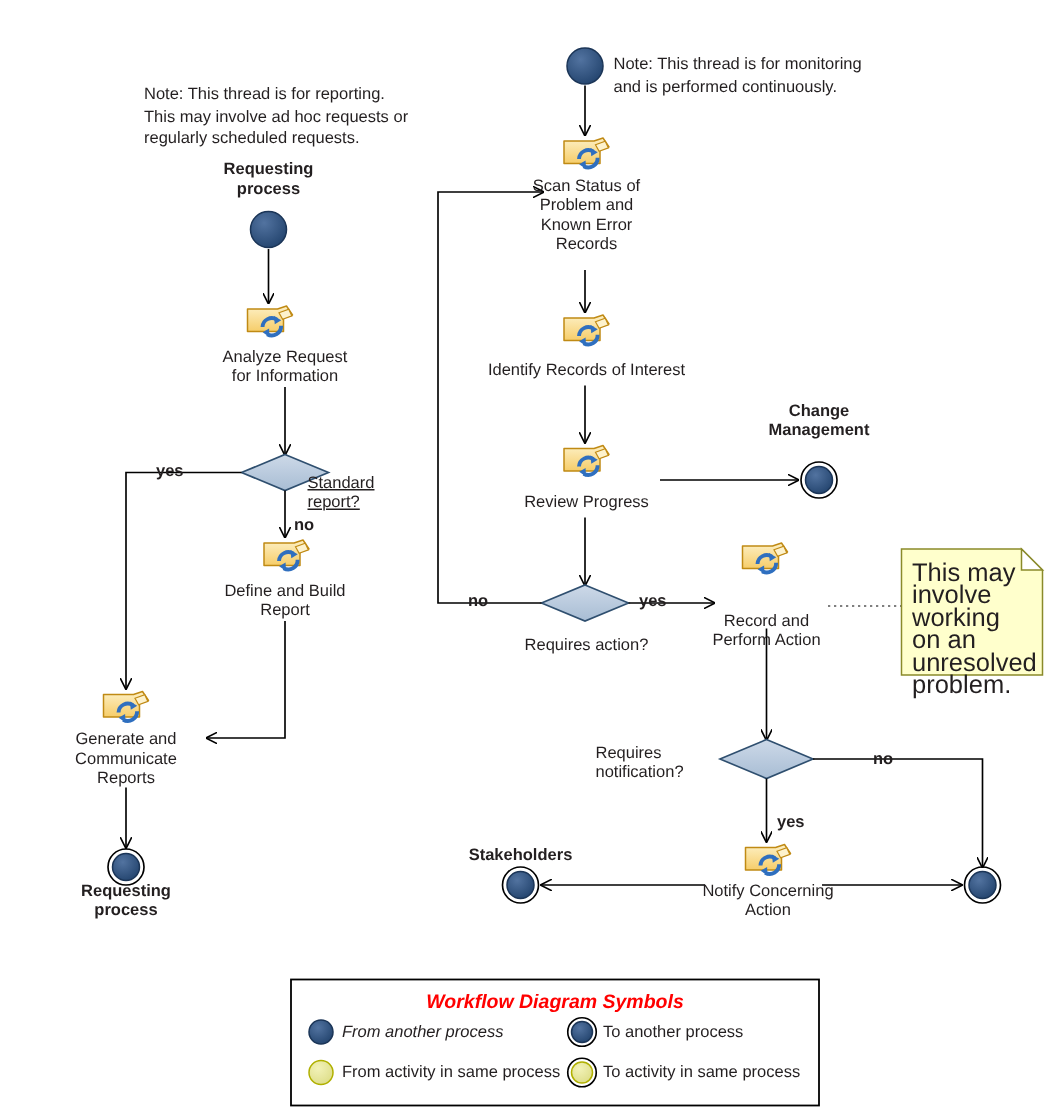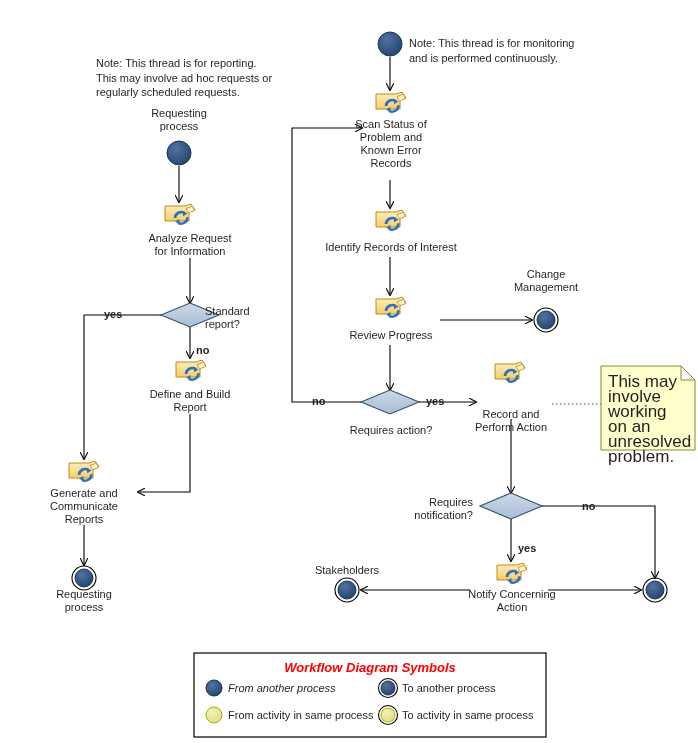--- a/index.html
+++ b/index.html
@@ -2,23 +2,23 @@
 <html><head>
 <meta charset="utf-8">
 <style>
   html,body{margin:0;padding:0;background:#ffffff;}
   body{width:698px;height:743px;position:relative;overflow:hidden;
        font-family:"Liberation Sans", sans-serif;}
   #canvas{position:absolute;left:0;top:0;width:698px;height:743px;}
   .lbl{position:absolute;font-family:"Liberation Sans", sans-serif;
        font-size:11px;color:#231f20;line-height:13px;text-align:center;
        white-space:pre-line;}
-  .lbl.bold{font-weight:normal;}
+  .lbl.bold{font-weight:bold;}
   .lbl.left{text-align:left;}
-  .lbl.right{text-align:right;}
+  .lbl.right{text-align:left;}
   .note-txt{position:absolute;font-size:11px;line-height:14.5px;
             color:#231f20;font-weight:normal;text-align:left;white-space:pre-line;}
   .edge-lbl{position:absolute;font-size:11px;color:#231f20;font-weight:bold;margin-top:12px;}
   .note-body{position:absolute;font-size:17px;line-height:15px;color:#231f20;
              text-align:left;white-space:pre-line;}
   .legend-title{position:absolute;font-size:13px;font-style:italic;
                 font-weight:bold;color:#ff0000;text-align:center;width:100%;}
   .legend-txt{position:absolute;font-size:11px;color:#231f20;}
 </style>
 </head>
@@ -156,21 +156,21 @@
 <div class="note-txt" style="left:96px;top:56px;width:230px;">Note: This thread is for reporting.
 This may involve ad hoc requests or
 regularly scheduled requests.</div>
 <div class="note-txt" style="left:409px;top:36px;width:230px;">Note: This thread is for monitoring
 and is performed continuously.</div>
 
 <div class="lbl bold" style="left:119px;top:107px;width:120px;">Requesting
 process</div>
 <div class="lbl" style="left:125px;top:232px;width:130px;">Analyze Request
 for Information</div>
-<div class="lbl left" style="left:205px;top:305px;width:90px;">Standard
+<div class="lbl left" style="left:205px;top:316px;width:90px;text-decoration:underline;">Standard
 report?</div>
 <div class="edge-lbl" style="left:104px;top:296px;">yes</div>
 <div class="edge-lbl" style="left:196px;top:332px;">no</div>
 <div class="lbl" style="left:130px;top:388px;width:120px;">Define and Build
 Report</div>
 <div class="lbl" style="left:32px;top:487px;width:104px;">Generate and
 Communicate
 Reports</div>
 <div class="lbl bold" style="left:24px;top:588px;width:120px;">Requesting
 process</div>

